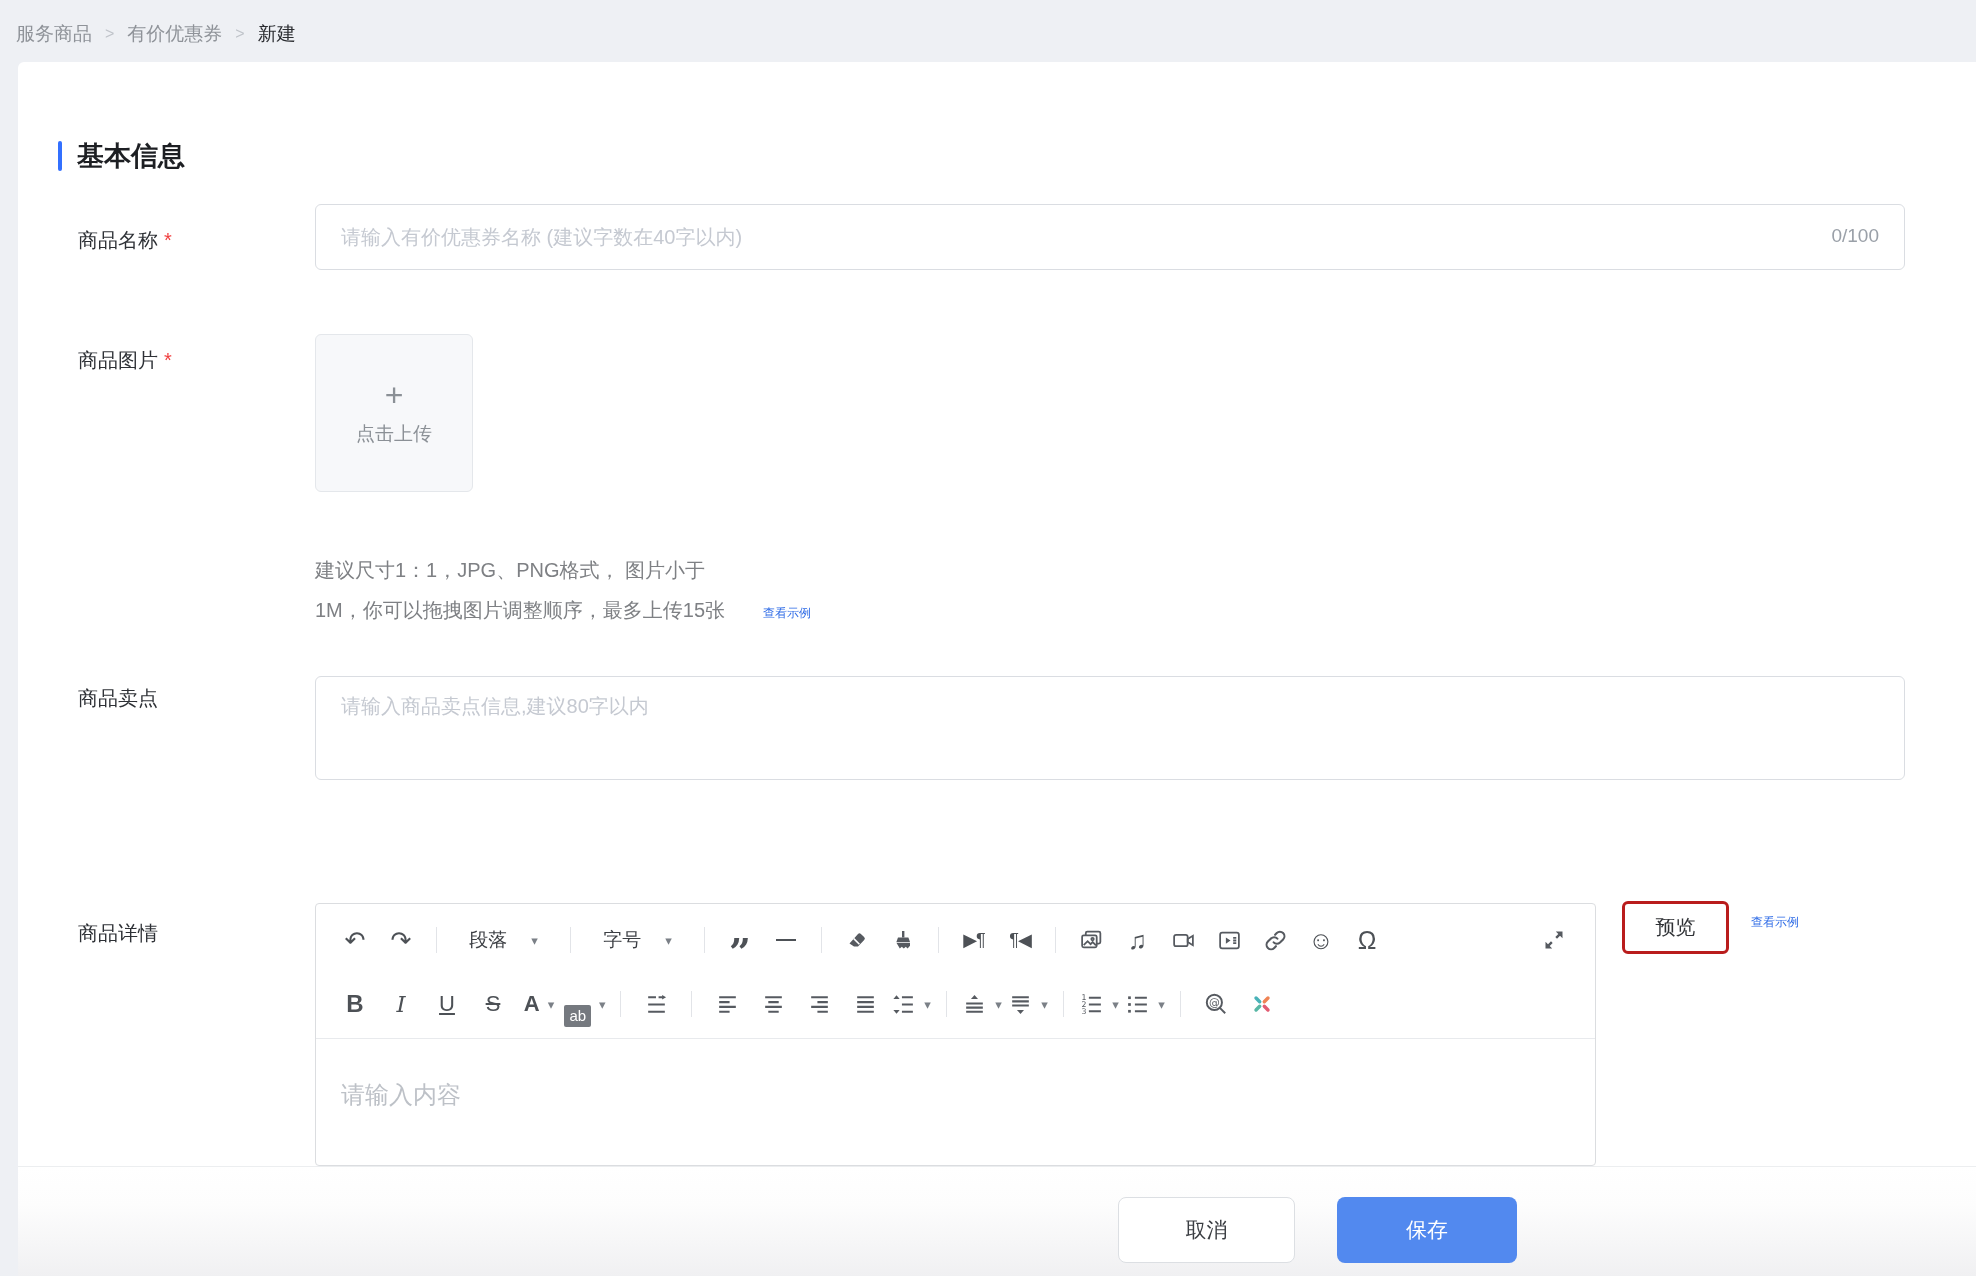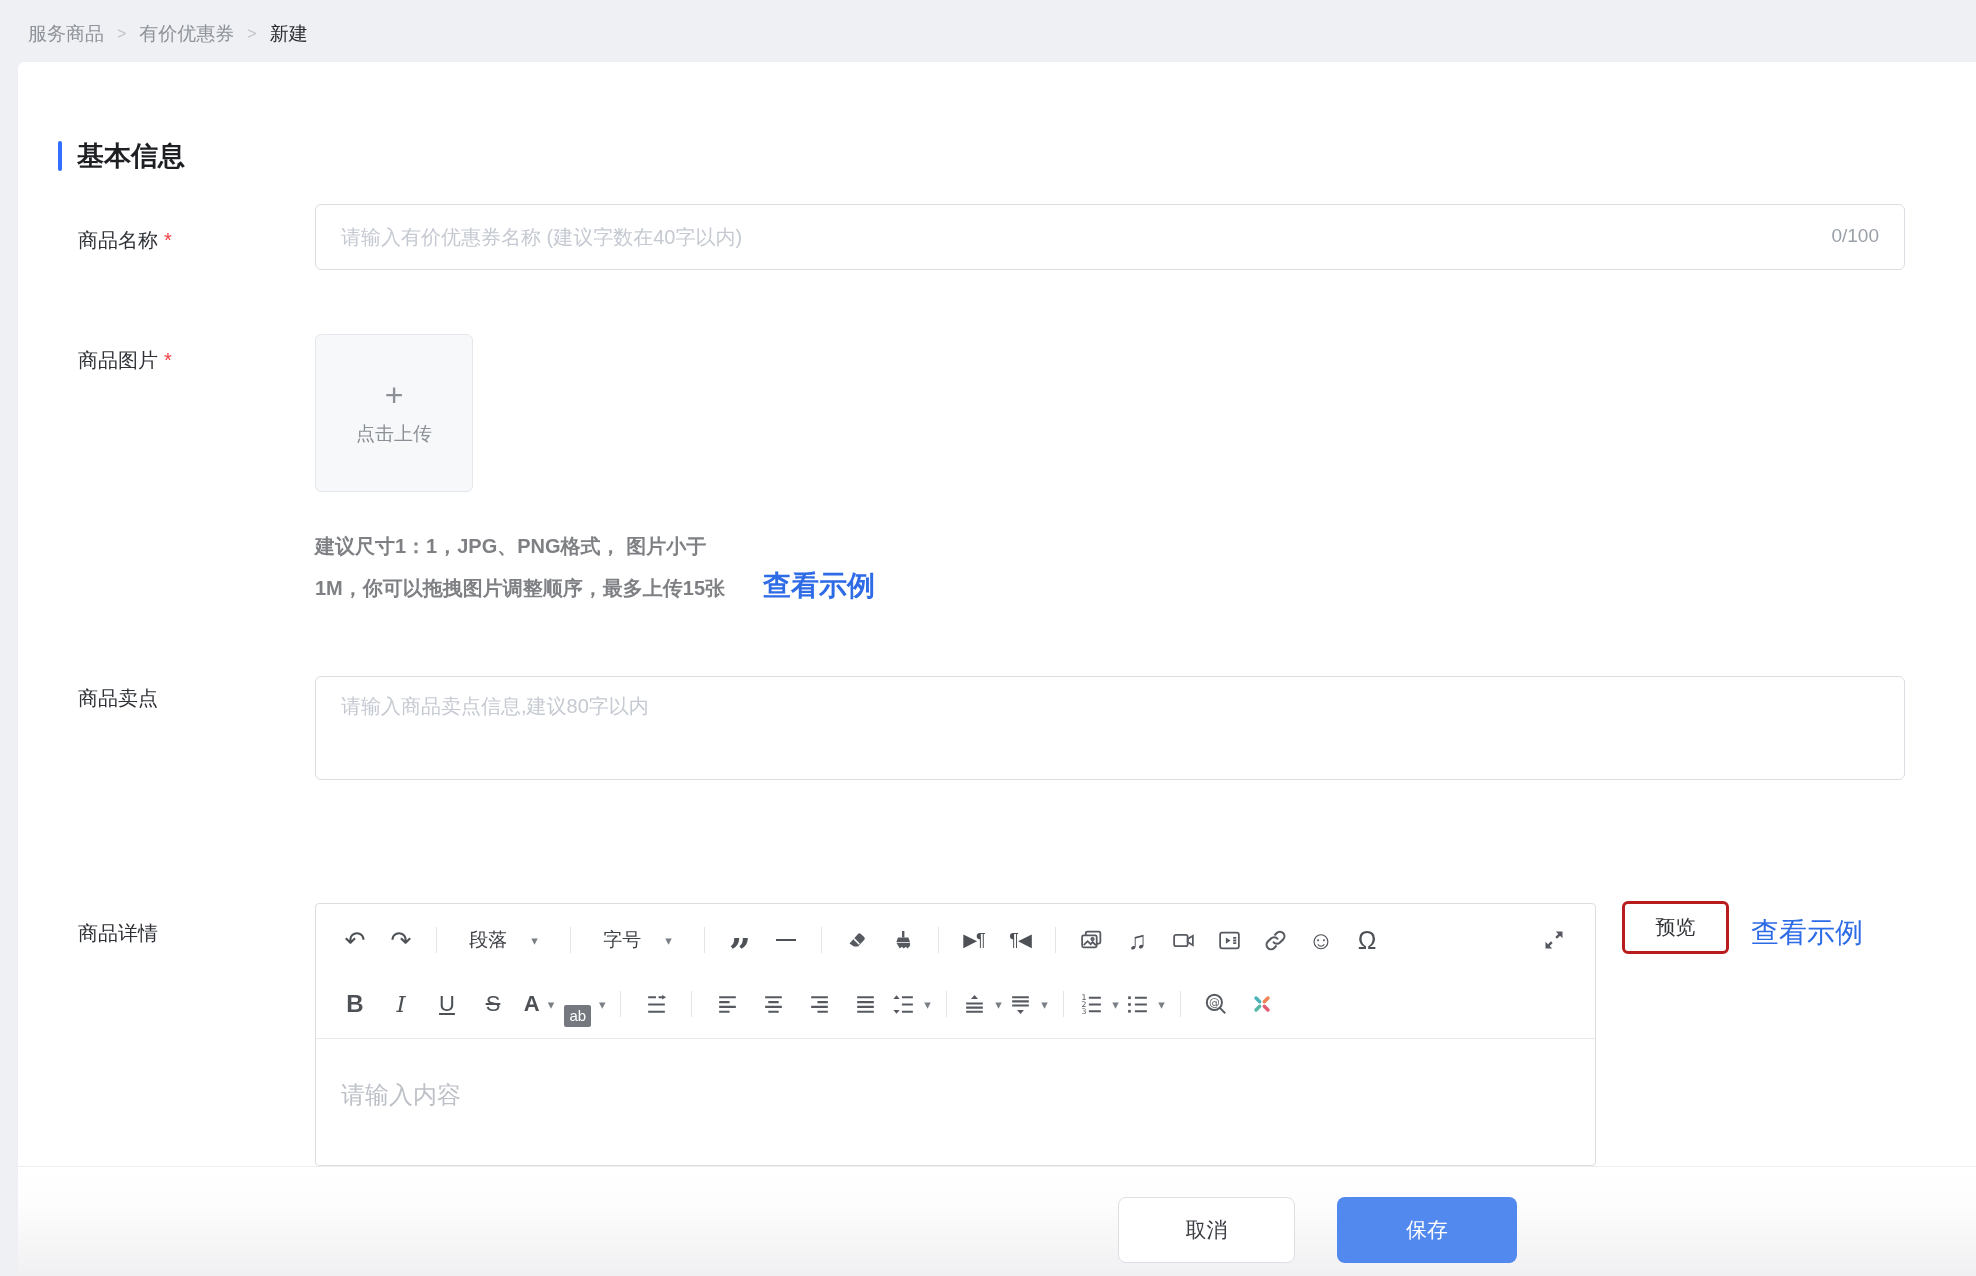--- a/index.html
+++ b/index.html
@@ -5,21 +5,21 @@
   * { box-sizing: border-box; margin: 0; padding: 0; }
   html,body { width:1976px; height:1276px; }
   body {
     font-family: "Liberation Sans", "DejaVu Sans", sans-serif;
     background:#eef0f4;
     position:relative;
     overflow:hidden;
     color:#2e3136;
   }
   
-  .breadcrumb { position:absolute; left:28px; top:21px; display:flex; align-items:center; gap:13px; font-size:19px; color:#8f9399; }
+  .breadcrumb { position:absolute; left:16px; top:21px; display:flex; align-items:center; gap:13px; font-size:19px; color:#8f9399; }
   .breadcrumb .sep { color:#bfc3c9; font-size:16px; }
   .breadcrumb .current { color:#2b2d31; }
   
   .card { position:absolute; left:18px; top:62px; width:1958px; height:1214px; background:#ffffff; border-top-left-radius:6px; }
   .section-title { position:absolute; left:40px; top:76px; display:flex; align-items:center; gap:15px; }
   .section-title .bar { width:4px; height:30px; border-radius:2px; }
   .section-title .txt { font-size:27px; font-weight:bold; color:#1d1f23; }
   .form-label { position:absolute; left:60px; font-size:20px; color:#2e3136; white-space:nowrap; }
   .req { color:#f03f3f; margin-left:6px; font-size:20px; }
   
@@ -32,22 +32,22 @@
   input::placeholder, textarea::placeholder { color:#c5c9d1; }
   .counter { position:absolute; right:26px; top:21px; font-size:19px; color:#9aa0a8; }
   
   .upload-box {
     position:absolute; left:297px; top:272px; width:158px; height:158px;
     background:#f7f8fa; border:1px solid #e4e7eb; border-radius:6px;
     display:flex; flex-direction:column; align-items:center; justify-content:center; gap:10px; cursor:pointer;
   }
   .upload-box .plus { font-size:32px; color:#8b9096; line-height:1; font-weight:300; }
   .upload-box .uptext { font-size:19px; color:#8b9096; }
-  .hints { position:absolute; left:297px; top:464px; font-size:20px; color:#7e8084; line-height:40px;font-weight:bold; }
-  .link { color:#2e6be6; cursor:pointer; text-decoration:none; font-size:28px; }
+  .hints { position:absolute; left:297px; top:488px; font-size:20px; color:#7e8084; line-height:40px; }
+  .link { color:#2e6be6; cursor:pointer; text-decoration:none; font-size:12px; }
   .hints .link { margin-left:38px; }
   
   .ta-wrap { position:absolute; left:297px; top:602px; width:1590px; height:104px; }
   .ta-wrap textarea {
     width:100%; height:100%; border:1px solid #dadde2; border-radius:6px; resize:none;
     font-size:20px; padding:16px 25px; color:#2e3136; outline:none;
     font-family:"Liberation Sans","DejaVu Sans",sans-serif;
     margin-top:12px;
   }
   .helper-row { position:absolute; left:297px; top:748px; font-size:20px; color:#707276; }

